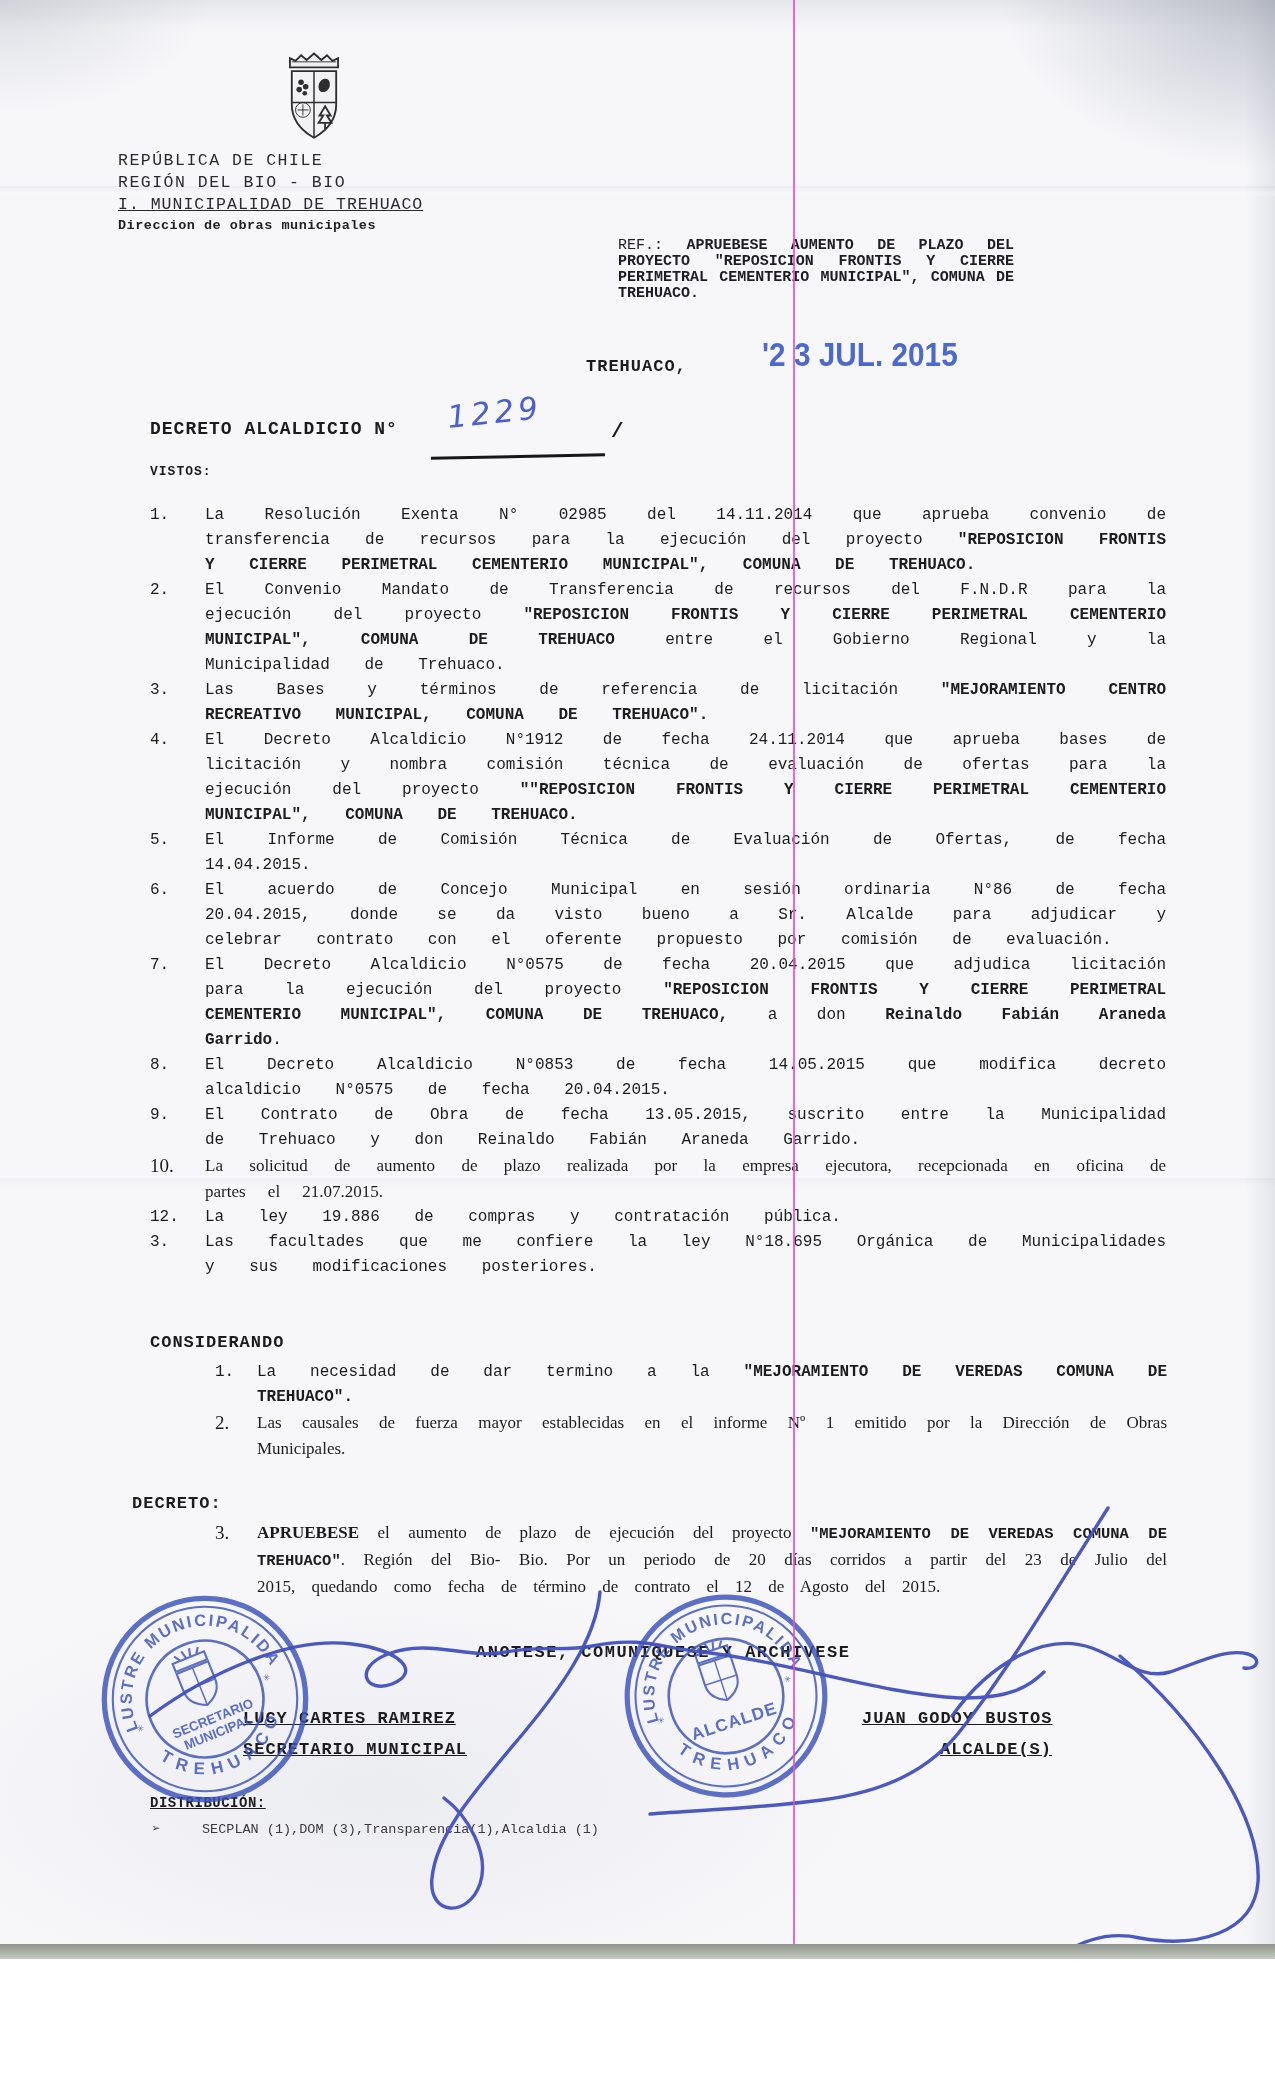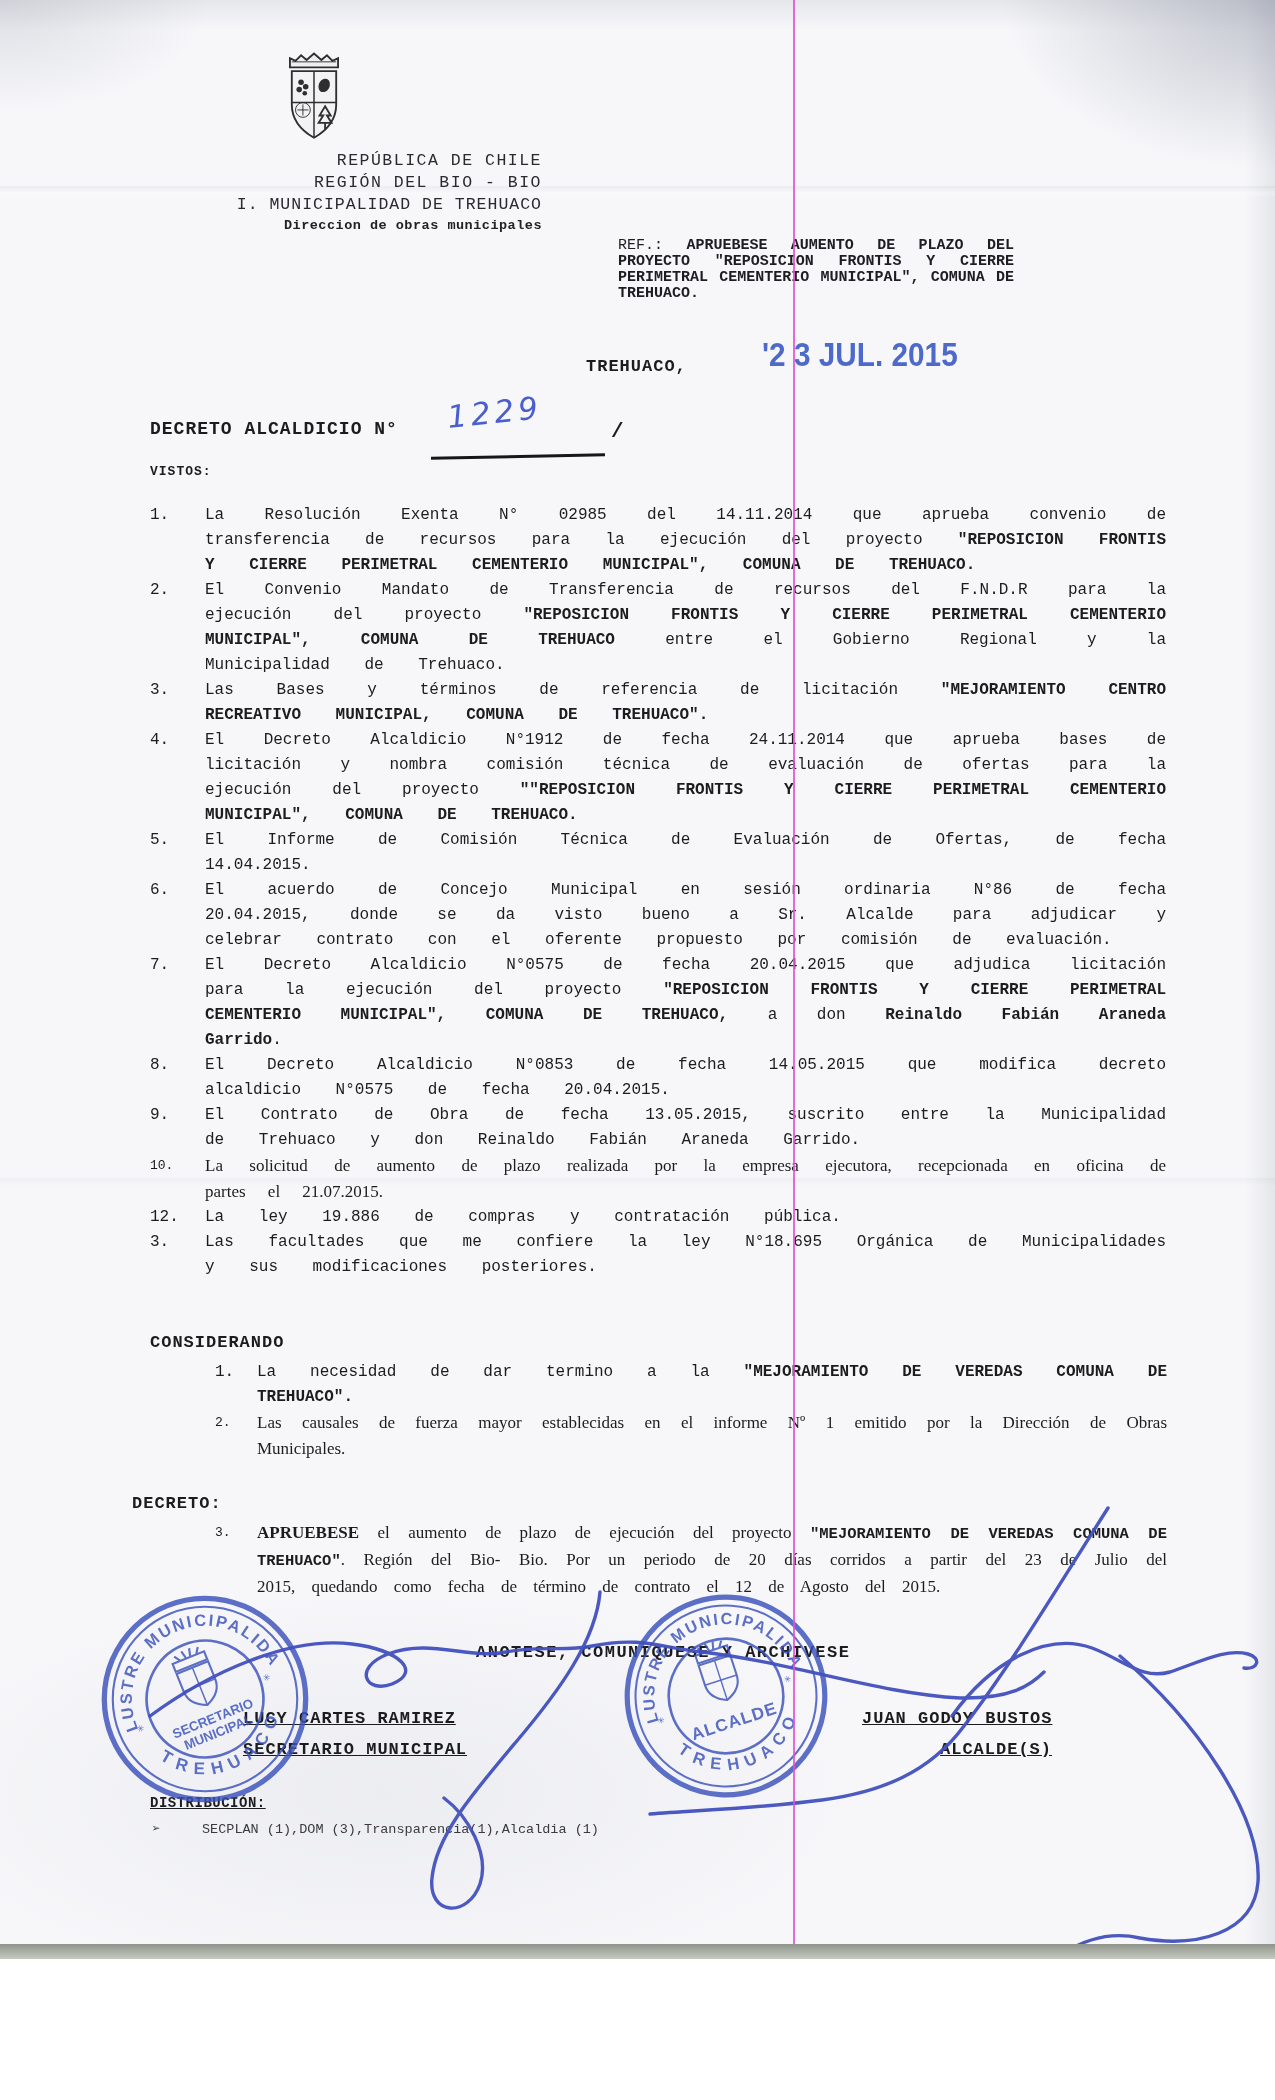--- a/index.html
+++ b/index.html
@@ -22,23 +22,23 @@
     background:linear-gradient(to bottom, rgba(90,95,110,.07), rgba(255,255,255,.25) 60%, rgba(0,0,0,0));}
   .crease2{position:absolute;left:0;top:1178px;width:1275px;height:8px;
     background:linear-gradient(to bottom, rgba(90,95,110,.05), rgba(0,0,0,0));}
   .paper-edge{position:absolute;left:0;top:1944px;width:1275px;height:15px;
     background:linear-gradient(to bottom,#8f948c,#aeb2a8 55%,#c6c9c0);}
   .scanner-bed{position:absolute;left:0;top:1959px;width:1275px;height:141px;background:#ffffff;}
   
   .pink-line{position:absolute;left:793px;top:0;width:2px;height:1948px;background:#e052cf;opacity:.85;}
   
   .coat{position:absolute;left:277px;top:48px;width:74px;height:98px;}
-  .hdr{position:absolute;left:118px;top:150px;width:424px;text-align:right;}
+  .hdr{position:absolute;left:118px;top:150px;width:424px;text-align:left;}
   .hdr .l1,.hdr .l2{font-size:16.5px;line-height:22px;letter-spacing:1.5px;color:#2a2a2e;}
-  .hdr .l3{font-size:16.5px;line-height:22px;letter-spacing:1px;color:#2a2a2e;}
+  .hdr .l3{font-size:16.5px;line-height:22px;letter-spacing:1px;text-decoration:underline;color:#2a2a2e;}
   .hdr .l4{font-size:13.5px;line-height:20px;font-weight:bold;letter-spacing:.5px;color:#222;}
   
   .refblk{position:absolute;left:618px;top:238px;width:396px;font-size:15px;line-height:16px;
     text-align:justify;color:#1d1d22;}
   .refblk .lbl{font-weight:normal;}
   .refblk .txt{font-weight:bold;}
   
   .city{position:absolute;left:586px;top:357px;font-size:17px;font-weight:bold;letter-spacing:1px;}
   .datestamp{position:absolute;left:762px;top:337px;color:#3f5ec5;
     font-family:"Liberation Sans",sans-serif;font-weight:bold;font-size:31px;
@@ -56,21 +56,21 @@
   .h-decreto{position:absolute;left:132px;top:1494px;font-size:17px;font-weight:bold;letter-spacing:1px;}
   
   .list{position:absolute;}
   .v-list{left:150px;top:503px;width:1016px;}
   .c-list{left:215px;top:1360px;width:952px;}
   .d-list{left:215px;top:1520px;width:952px;}
   .li{display:flex;}
   .v-list .num{flex:0 0 55px;}
   .c-list .num,.d-list .num{flex:0 0 42px;}
   .num{font-size:16px;line-height:25px;}
-  .num.serif-n{font-family:Liberation Mono, monospace;font-size:13px;line-height:26px;}
+  .num.serif-n{font-family:Liberation Serif, serif;font-size:19px;line-height:26px;}
   .body{flex:1;text-align:justify;}
   .body.mono{font-family:"Liberation Mono",monospace;font-size:16px;line-height:25px;word-spacing:25px;}
   .c-list .body.mono{word-spacing:20px;}
   .body.serif{font-family:"Liberation Serif",serif;font-size:17px;line-height:26px;word-spacing:18px;}
   .c-list .body.serif{word-spacing:14px;}
   .d-list .body.serif{word-spacing:12px;}
   .b{font-weight:bold;}
   .f-mono{font-family:"Liberation Mono",monospace;font-size:15.5px;word-spacing:8px;}
   
   .closing{position:absolute;left:476px;top:1643px;font-size:17px;font-weight:bold;letter-spacing:1.5px;}

